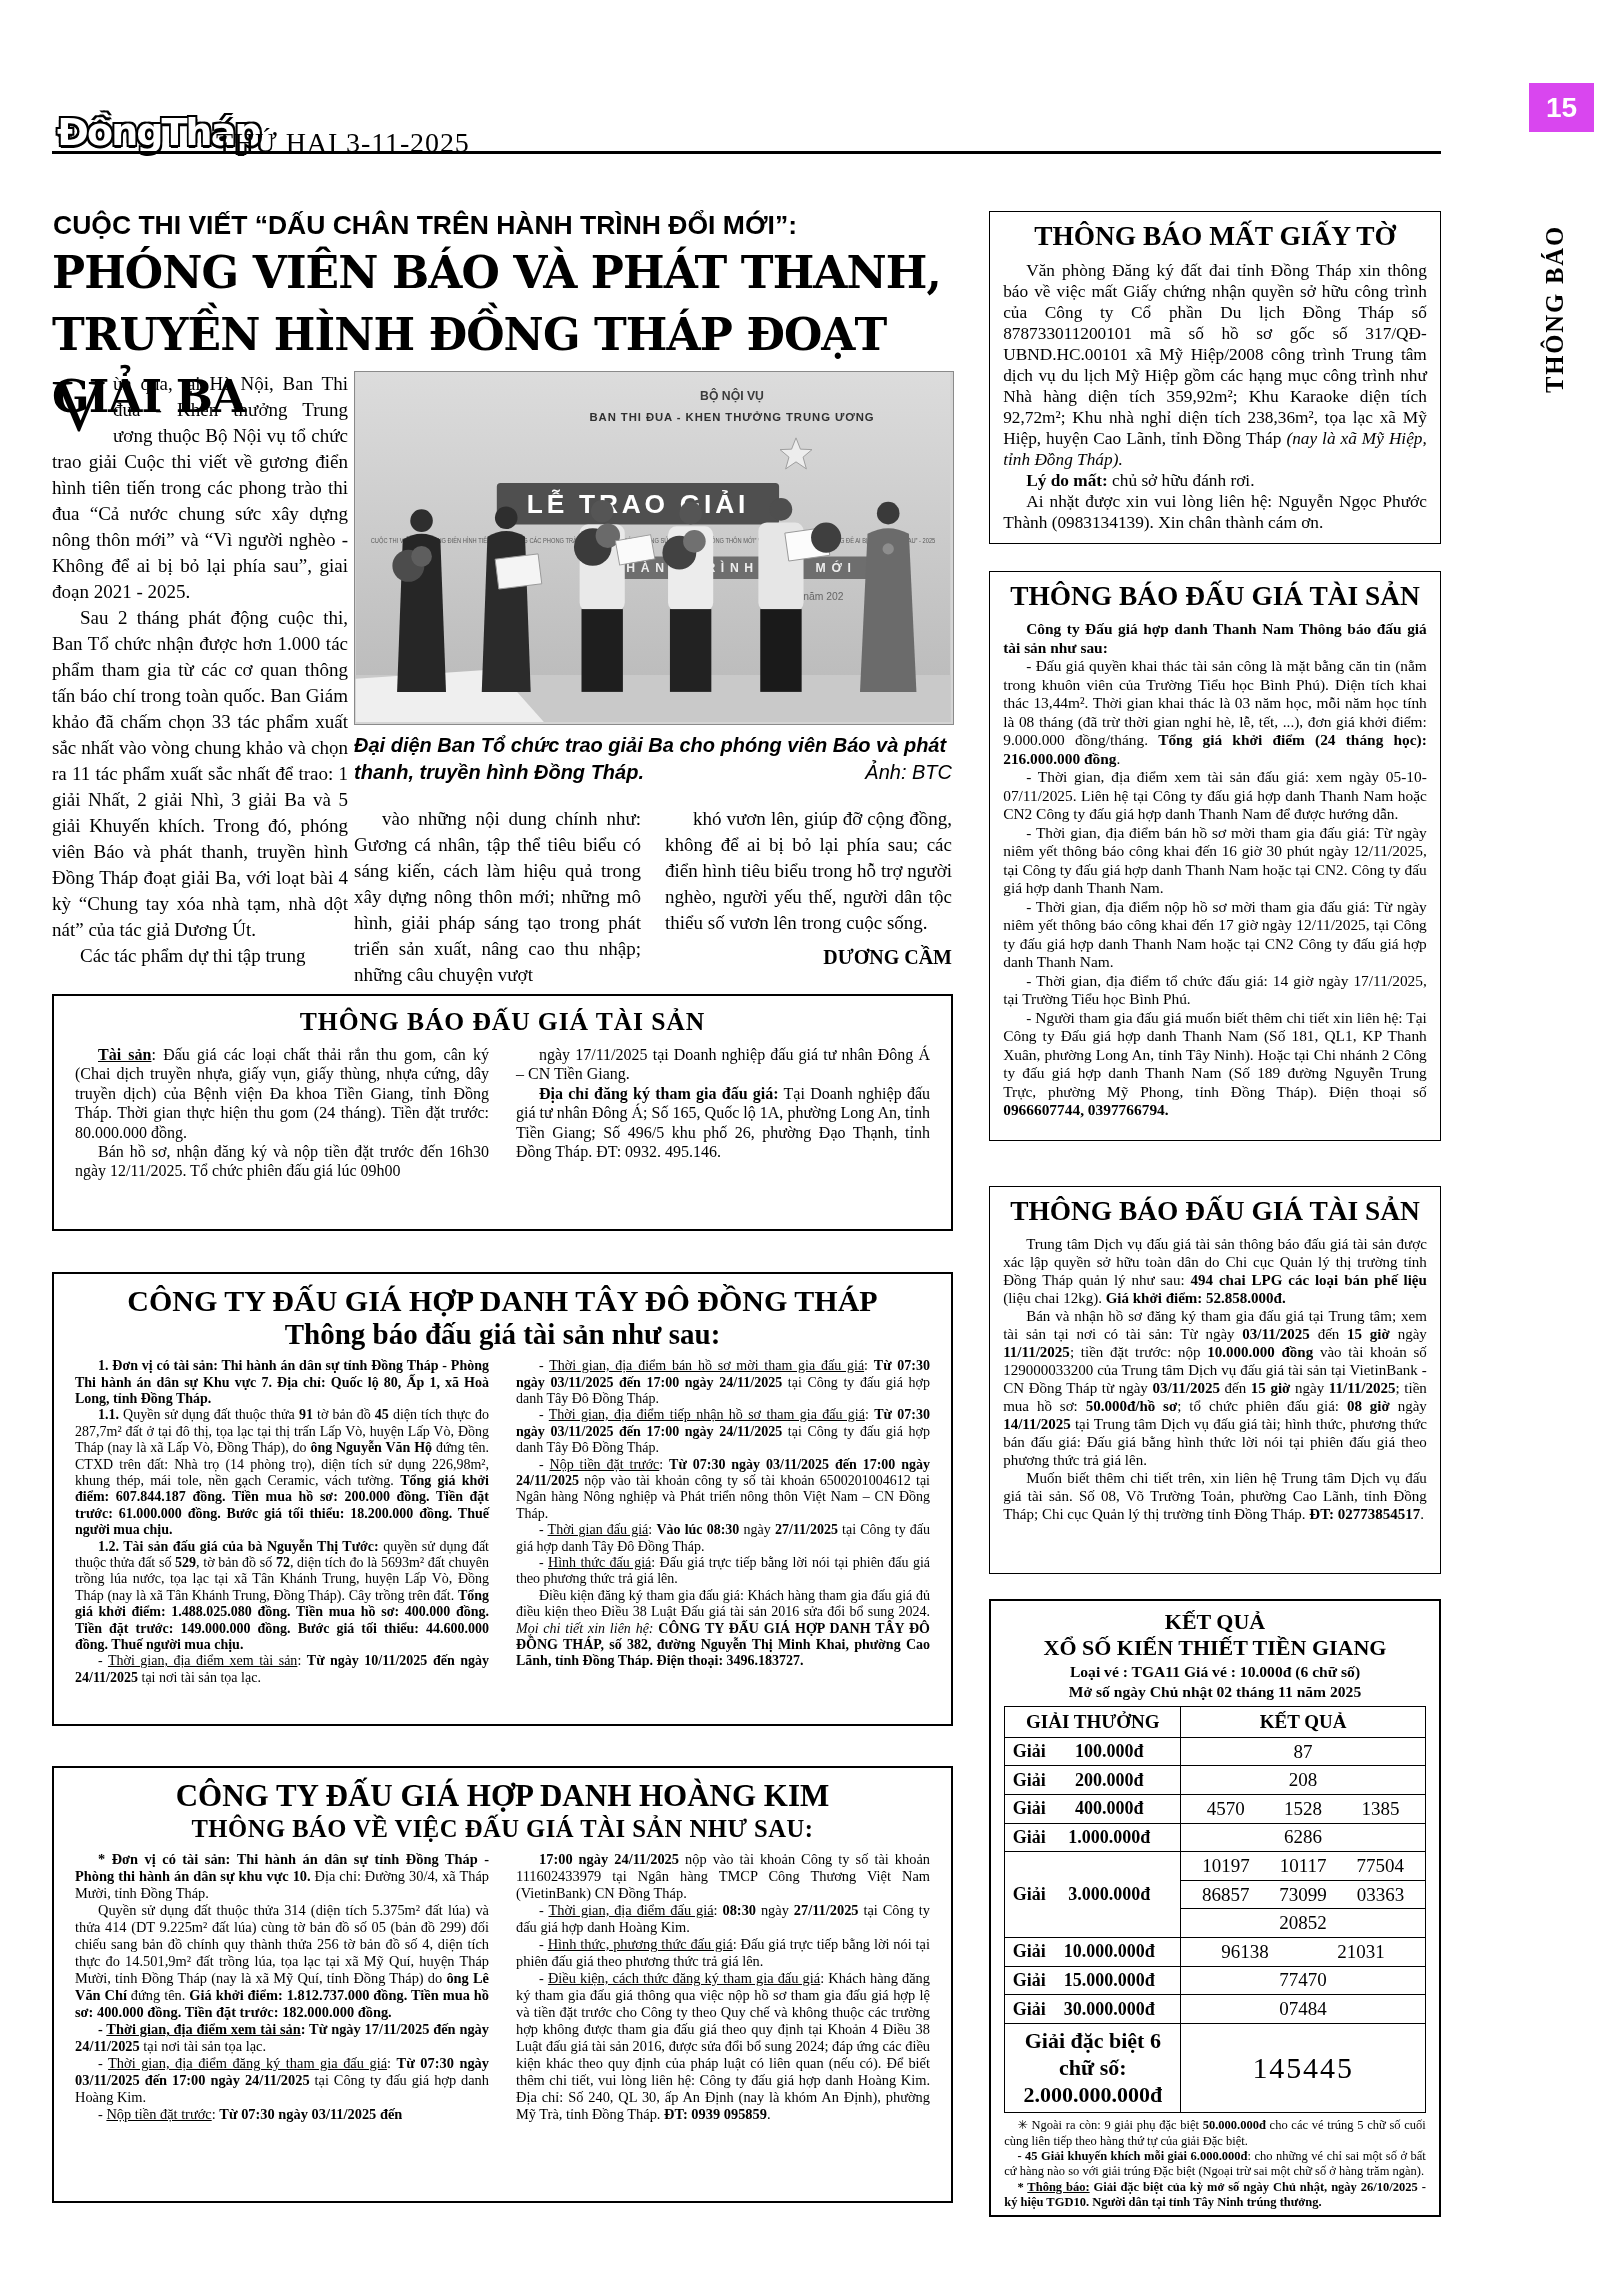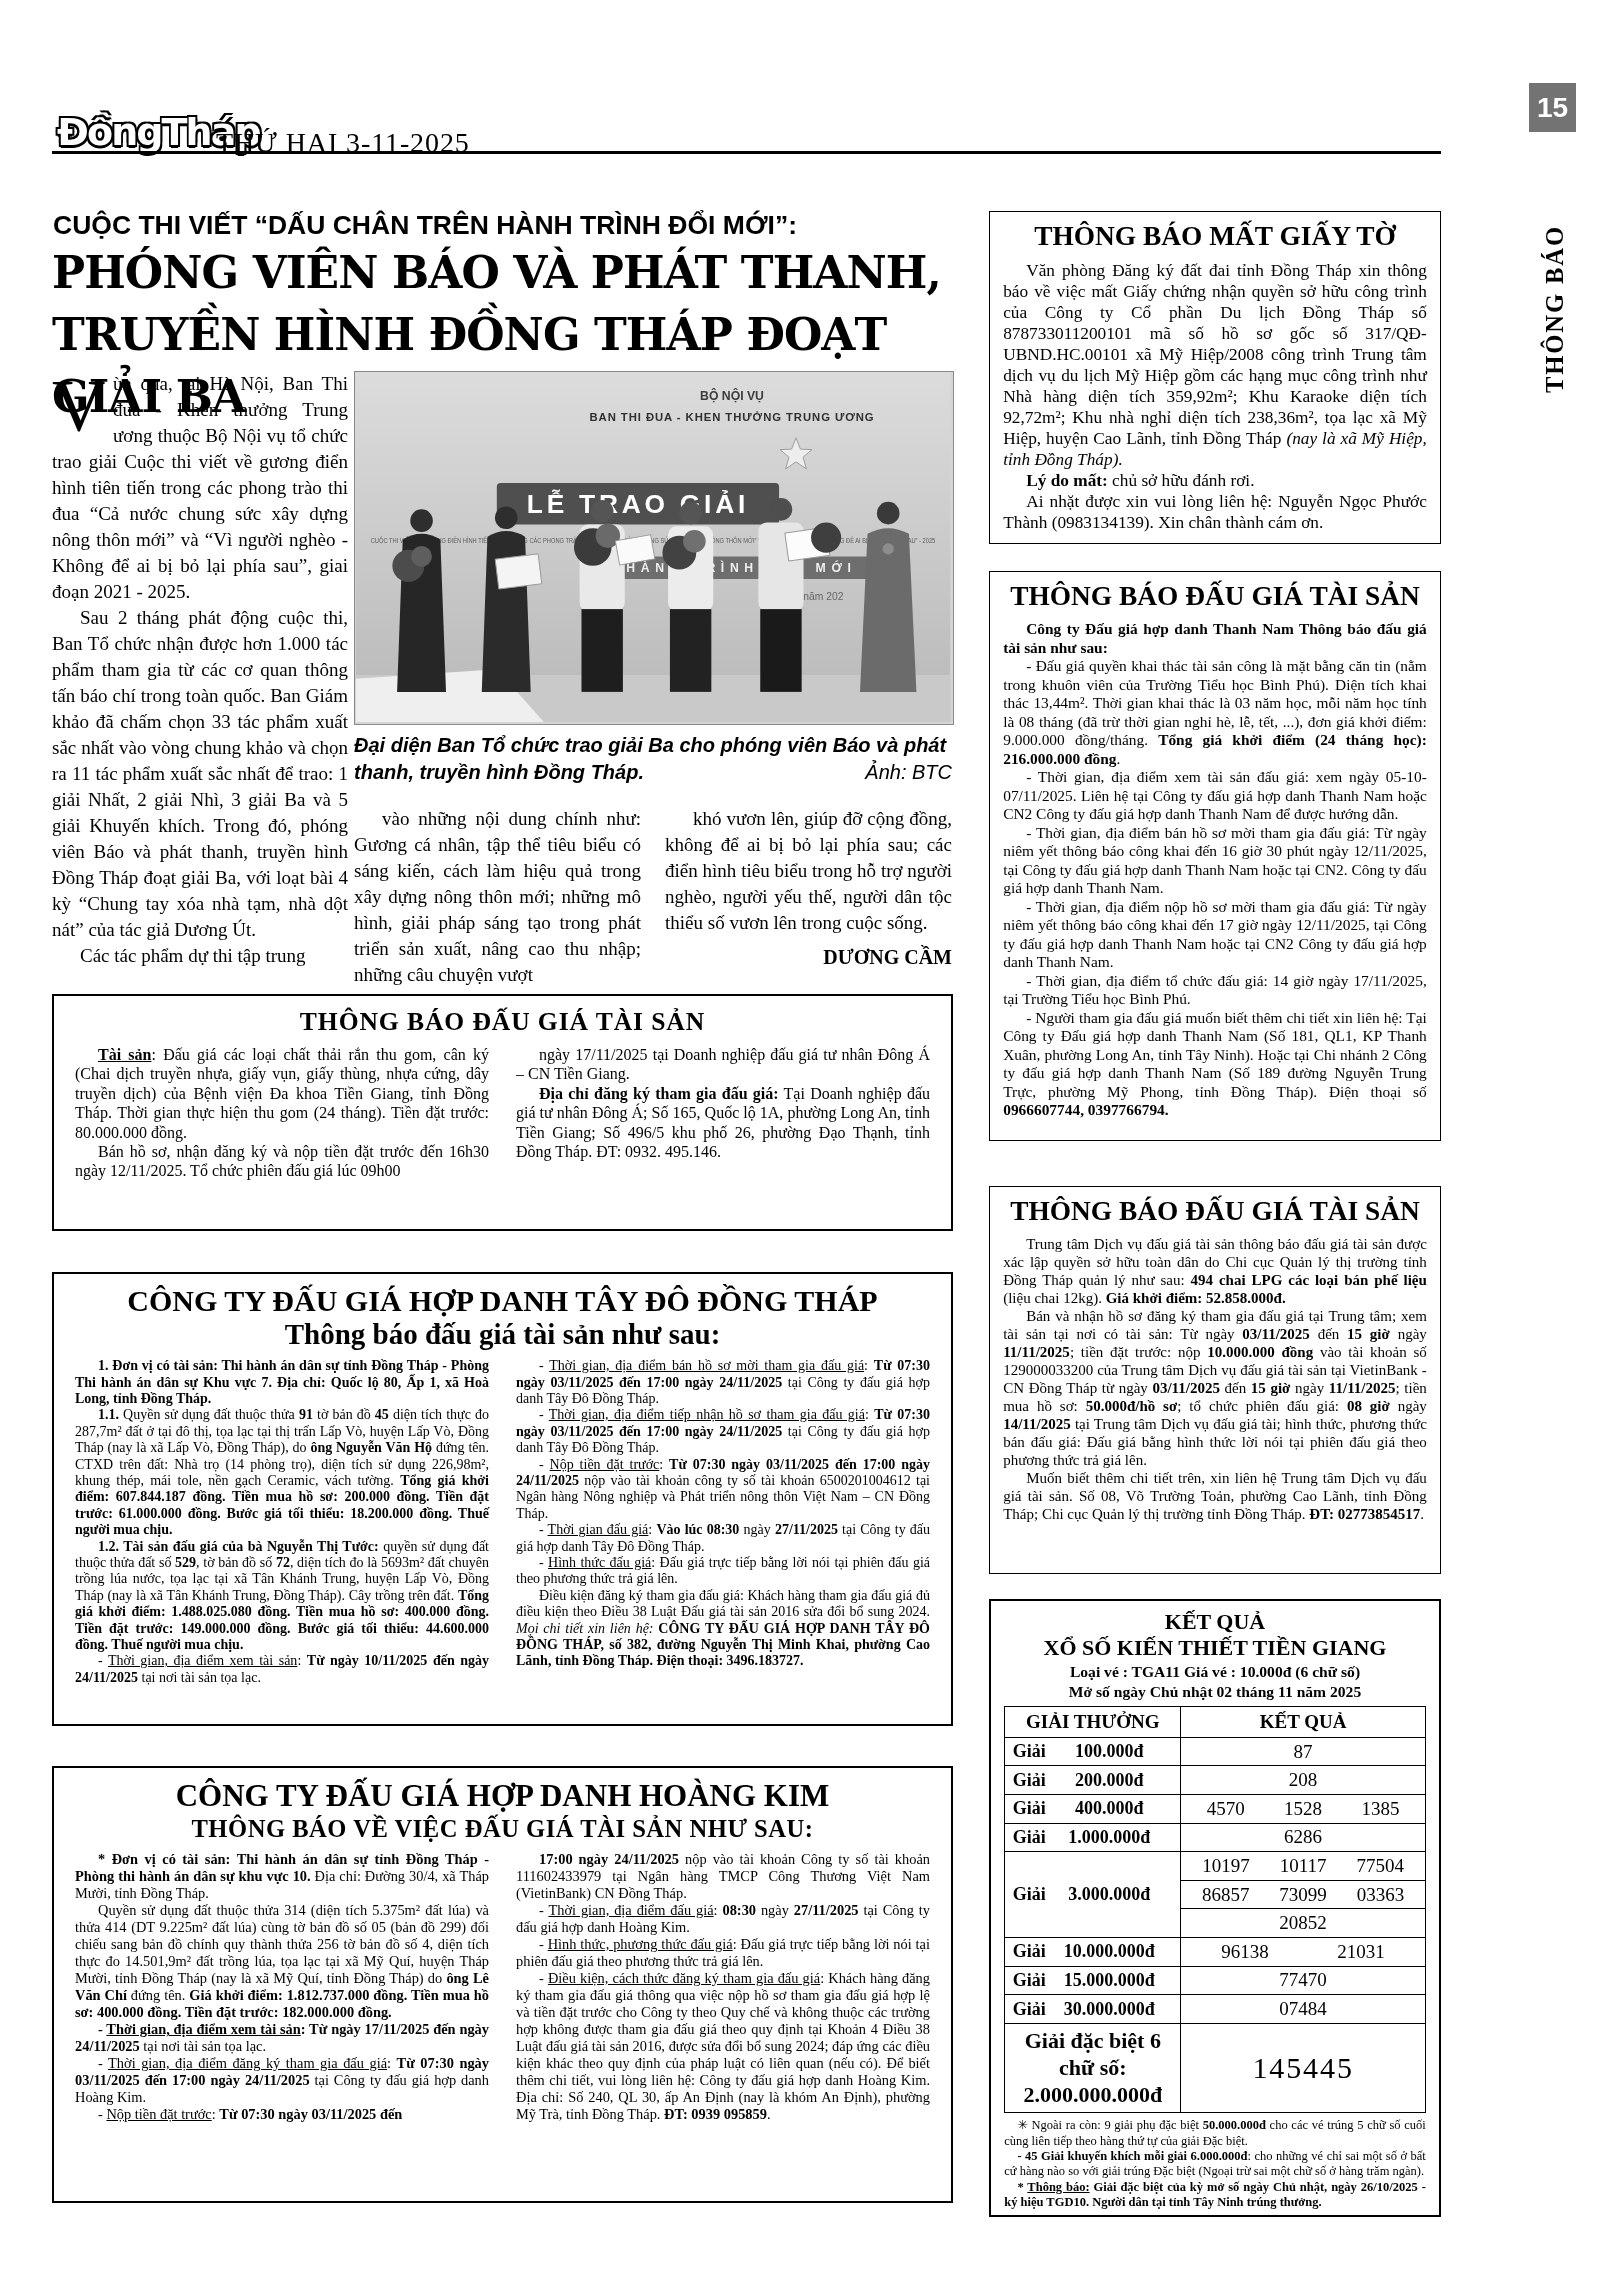--- a/index.html
+++ b/index.html
@@ -9,21 +9,21 @@
   .i{font-style:italic;}
   b{font-weight:bold;}
   p{margin:0;}
 
   
   .logo{position:absolute;left:57px;top:110px;font-family:"DejaVu Sans",sans-serif;
         font-weight:bold;font-size:38px;letter-spacing:-1.9px;color:#fff;
         text-shadow:-1.9px -1.9px 0 #000,1.9px -1.9px 0 #000,-1.9px 1.9px 0 #000,1.9px 1.9px 0 #000,0 2.8px 0 #000;}
   .issue-date{position:absolute;left:216px;top:127px;font-size:28px;letter-spacing:0.9px;}
   .mast-rule{position:absolute;left:52px;top:151px;width:1389px;height:2.8px;background:#000;}
-  .pageno{position:absolute;left:1529px;top:83px;width:47px;height:49px;background:#737373;color:#fff;
+  .pageno{position:absolute;left:1529px;top:83px;width:65px;height:49px;background:#d946ef;color:#fff;
           font-family:"Liberation Sans",sans-serif;font-weight:bold;font-size:28px;
           display:flex;align-items:center;justify-content:center;}
   .vlabel{position:absolute;left:1541px;top:225px;writing-mode:vertical-rl;transform:rotate(180deg);
           font-weight:bold;font-size:24.6px;letter-spacing:1.9px;}
 
   
   .kicker{position:absolute;left:53px;top:210px;font-family:"Liberation Sans",sans-serif;
           font-weight:bold;font-size:26.5px;}
   .headline{position:absolute;left:52px;top:242px;width:909px;font-family:"DejaVu Serif",serif;
             font-weight:bold;font-size:44px;line-height:62px;letter-spacing:-0.9px;}

